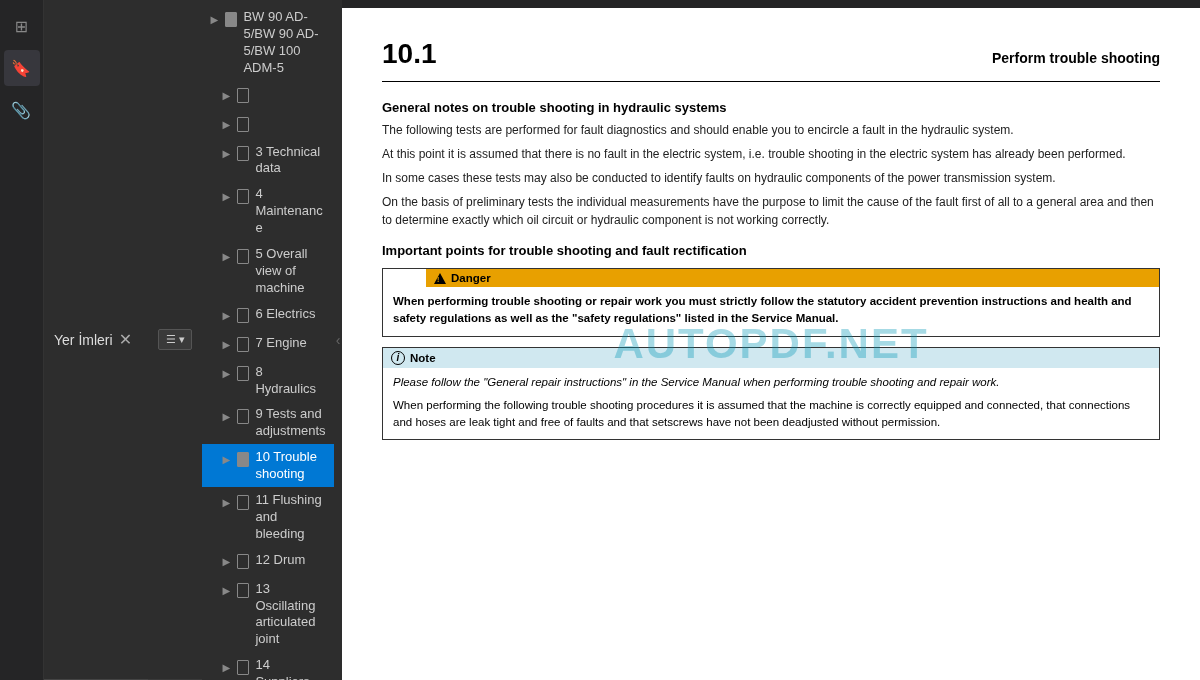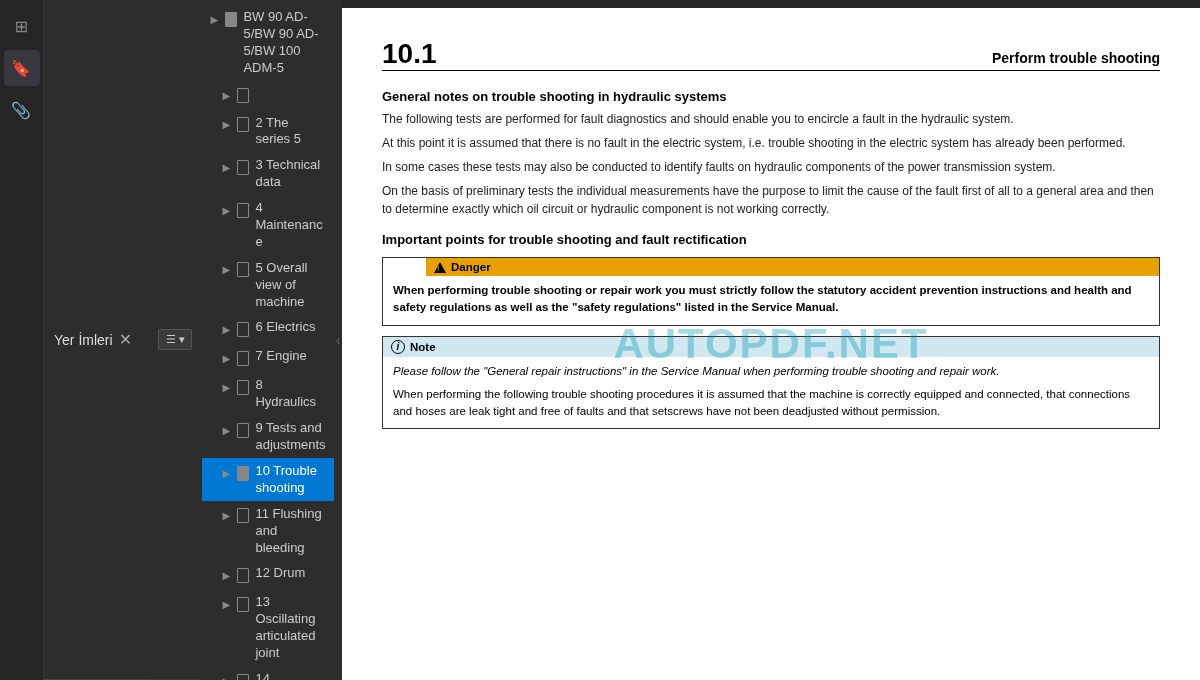--- a/index.html
+++ b/index.html
@@ -176,21 +176,21 @@
     }
     .document-area::-webkit-scrollbar { width: 8px; }
     .document-area::-webkit-scrollbar-track { background: #f0f0f0; }
     .document-area::-webkit-scrollbar-thumb { background: #aaa; border-radius: 4px; }
 
     .doc-header {
       display: flex;
       justify-content: space-between;
       align-items: baseline;
       margin-bottom: 18px;
-      padding-bottom: 0;
+      padding-bottom: 11px;
       border-bottom: 1px solid #000;
     }
 
     .doc-section-num {
       font-size: 28px;
       font-weight: bold;
       color: #000;
     }
 
     .doc-section-title {
@@ -373,21 +373,20 @@
         <span class="tree-arrow">▶</span>
         <span class="tree-bookmark">
           <span class="bookmark-icon"></span>
         </span>
       </div>
       <div class="tree-item" style="padding-left: 16px;">
         <span class="tree-arrow">▶</span>
         <span class="tree-bookmark">
           <span class="bookmark-icon"></span>
         </span>
-        <span class="tree-label">2 The series 5</span>
       </div>
       <div class="tree-item" style="padding-left: 16px;">
         <span class="tree-arrow">▶</span>
         <span class="tree-bookmark">
           <span class="bookmark-icon"></span>
         </span>
         <span class="tree-label">3 Technical data</span>
       </div>
       <div class="tree-item" style="padding-left: 16px;">
         <span class="tree-arrow">▶</span>

